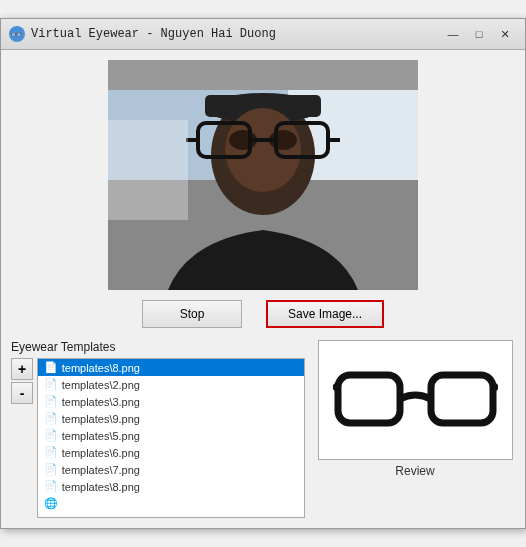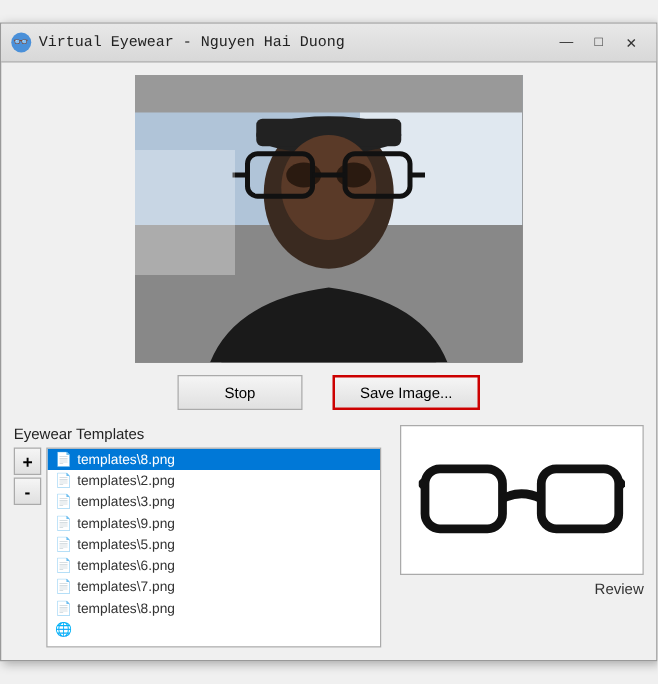--- a/index.html
+++ b/index.html
@@ -144,21 +144,21 @@
       display: flex;
       align-items: center;
       gap: 4px;
       border-bottom: none;
     }
     .template-item.selected { background: #0078d7; color: white; }
     .right-panel {
       width: 200px;
       display: flex;
       flex-direction: column;
-      align-items: flex-end;
+      align-items: center;
     }
     .review-box {
       width: 195px;
       height: 120px;
       border: 1px solid #aaa;
       background: white;
       display: flex;
       align-items: center;
       justify-content: center;
       margin-bottom: 4px;

